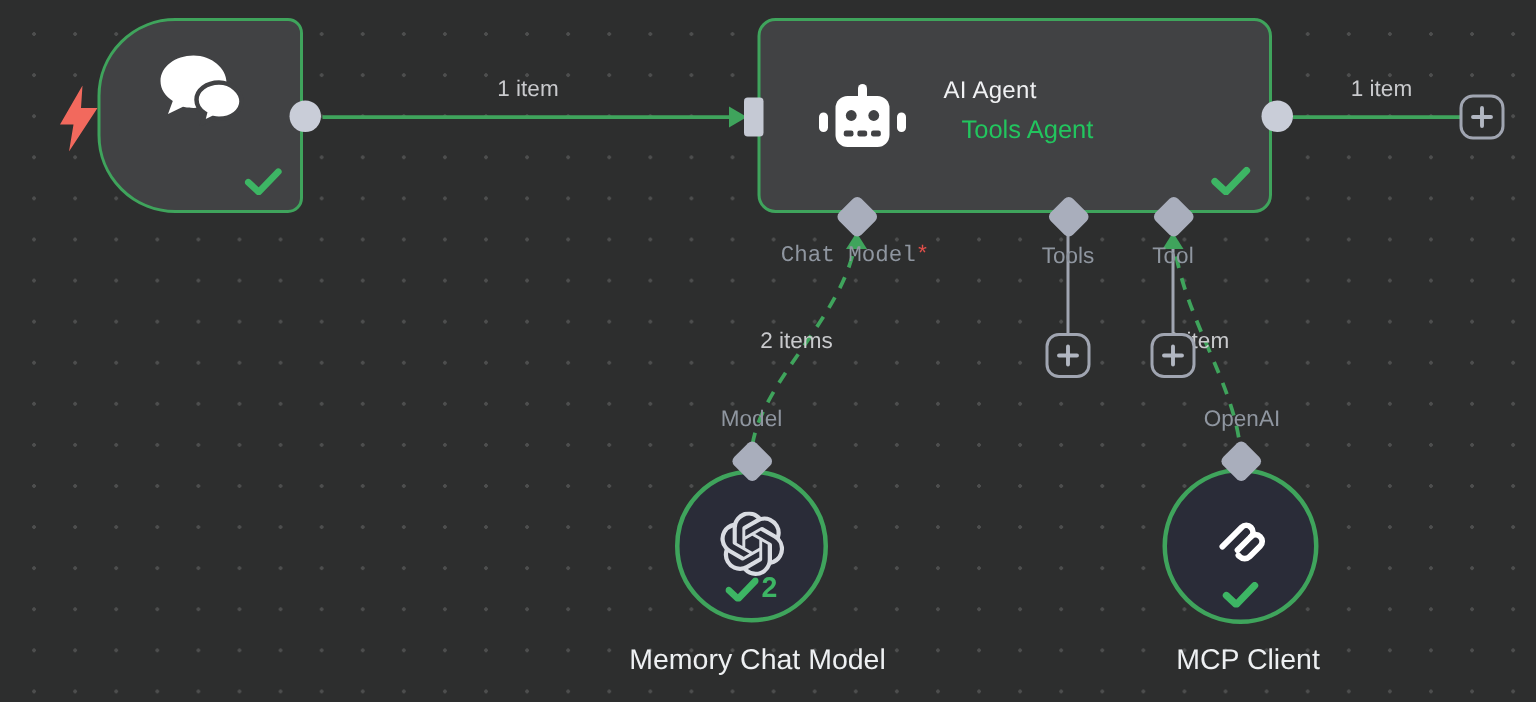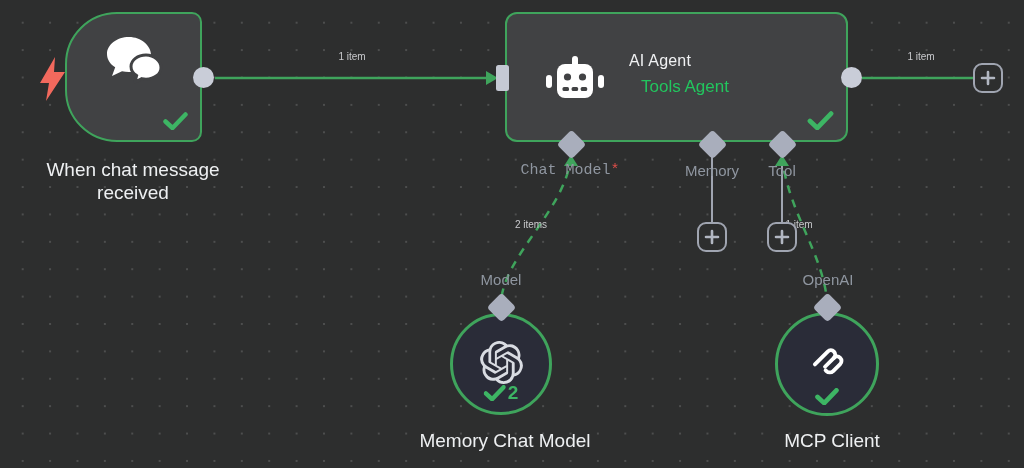--- a/index.html
+++ b/index.html
@@ -27,21 +27,21 @@
   .subnode{position:absolute;border-radius:50%;background:#2a2c38;border:3px solid #3fa45c;box-sizing:border-box;z-index:2;}
   .subnode-openai{left:450px;top:313px;width:102px;height:102px;}
   .subnode-mcp{left:775px;top:312px;width:104px;height:104px;}
   
   .endpoint-circle{position:absolute;width:21px;height:21px;border-radius:50%;background:#c9cdd8;z-index:3;}
   .input-rect{position:absolute;left:496px;top:65px;width:13px;height:26px;background:#c5c9d4;border-radius:2.5px;z-index:3;}
   .diamond{position:absolute;width:21px;height:21px;background:#a9aebc;border-radius:4px;transform:rotate(45deg);z-index:3;}
   .plus-btn{position:absolute;width:30px;height:30px;border:2.5px solid #a0a5b1;border-radius:9px;background:#2d2e2e;box-sizing:border-box;z-index:5;display:flex;align-items:center;justify-content:center;cursor:pointer;}
   
   .lbl{position:absolute;transform:translateX(-50%);white-space:nowrap;z-index:4;}
-  .item-lbl{font-size:10px;color:#c9cacd;}
+  .item-lbl{font-size:15px;color:#c9cacd;}
   .port-lbl{font-size:15px;color:#8f96a0;}
   .req{color:#e04f4a;}
   .node-name{font-size:19px;font-weight:500;color:#eef0f2;}
   .trigger-name{left:33px;top:158px;width:200px;text-align:center;line-height:23px;transform:none;white-space:normal;}
   .run-count{font-size:19px;font-weight:700;color:#3db564;margin-left:2px;}
   .check-row{position:absolute;display:flex;align-items:center;z-index:4;}
   .bolt{position:absolute;left:38px;top:57px;z-index:2;}
 </style>
 </head>
 <body>
@@ -76,21 +76,20 @@
         <path d="M25 3C12.8 3 3 10.6 3 20c0 5.4 3.2 10.2 8.2 13.3L8 42l10-4.8c2.2.5 4.6.8 7 .8 12.2 0 22-7.6 22-17S37.2 3 25 3z" fill="#ffffff"></path>
         <path d="M42 21c-8.3 0-15 5.2-15 11.5 0 3.7 2.2 7 5.6 9.1L31 48l6.8-3.3c1.3.3 2.7.5 4.2.5 8.3 0 15-5.2 15-11.5S50.3 21 42 21z" fill="#ffffff" stroke="#414244" stroke-width="3"></path>
       </svg>
     </span>
     <span class="node-check">
       <svg width="25" height="18" viewBox="0 0 24 18">
           <path d="M2 9.5 L9 16 L22 2.5" stroke="#3db564" stroke-width="4.5" fill="none" stroke-linecap="round" stroke-linejoin="round"></path>
         </svg>
     </span>
   </div>
-  <div class="lbl node-name trigger-name">When chat message received</div>
 
   <div class="node node-agent">
     <span class="abs" style="left:39px;top:42px;">
       <svg width="58" height="48" viewBox="0 0 58 48">
         <rect x="26" y="0" width="6" height="11" rx="3" fill="#ffffff"></rect>
         <rect x="11" y="8" width="36" height="34" rx="8" fill="#ffffff"></rect>
         <rect x="0" y="19" width="6" height="13" rx="3" fill="#ffffff"></rect>
         <rect x="52" y="19" width="6" height="13" rx="3" fill="#ffffff"></rect>
         <circle cx="21.5" cy="21" r="3.6" fill="#414244"></circle>
         <circle cx="36.5" cy="21" r="3.6" fill="#414244"></circle>
@@ -120,21 +119,21 @@
 
   <span class="diamond" style="left:490.5px;top:296.5px;"></span>
   <span class="diamond" style="left:816.5px;top:296.5px;"></span>
 
   <div class="lbl item-lbl" style="left:352px;top:51px;">1 item</div>
   <div class="lbl item-lbl" style="left:921px;top:51px;">1 item</div>
   <div class="lbl item-lbl" style="left:531px;top:219px;">2 items</div>
   <div class="lbl item-lbl" style="left:799px;top:219px;z-index:3;">1 item</div>
 
   <div class="lbl port-lbl" style="left:570px;top:162px;font-family:Liberation Mono, monospace;"><span>Chat Model</span><span class="req">*</span></div>
-  <div class="lbl port-lbl" style="left:712px;top:162px;">Memory</div>
+  <div class="lbl port-lbl" style="left:712px;top:162px;">Tools</div>
   <div class="lbl port-lbl" style="left:782px;top:162px;">Tool</div>
   <div class="lbl port-lbl" style="left:501px;top:271px;">Model</div>
   <div class="lbl port-lbl" style="left:828px;top:271px;">OpenAI</div>
 
   <div class="plus-btn" style="left:973px;top:63px;">
     <span>
         <svg width="16" height="16" viewBox="0 0 16 16">
           <path d="M8 2 V14 M2 8 H14" stroke="#b2b7c2" stroke-width="2.6" stroke-linecap="round"></path>
         </svg>
       </span>

